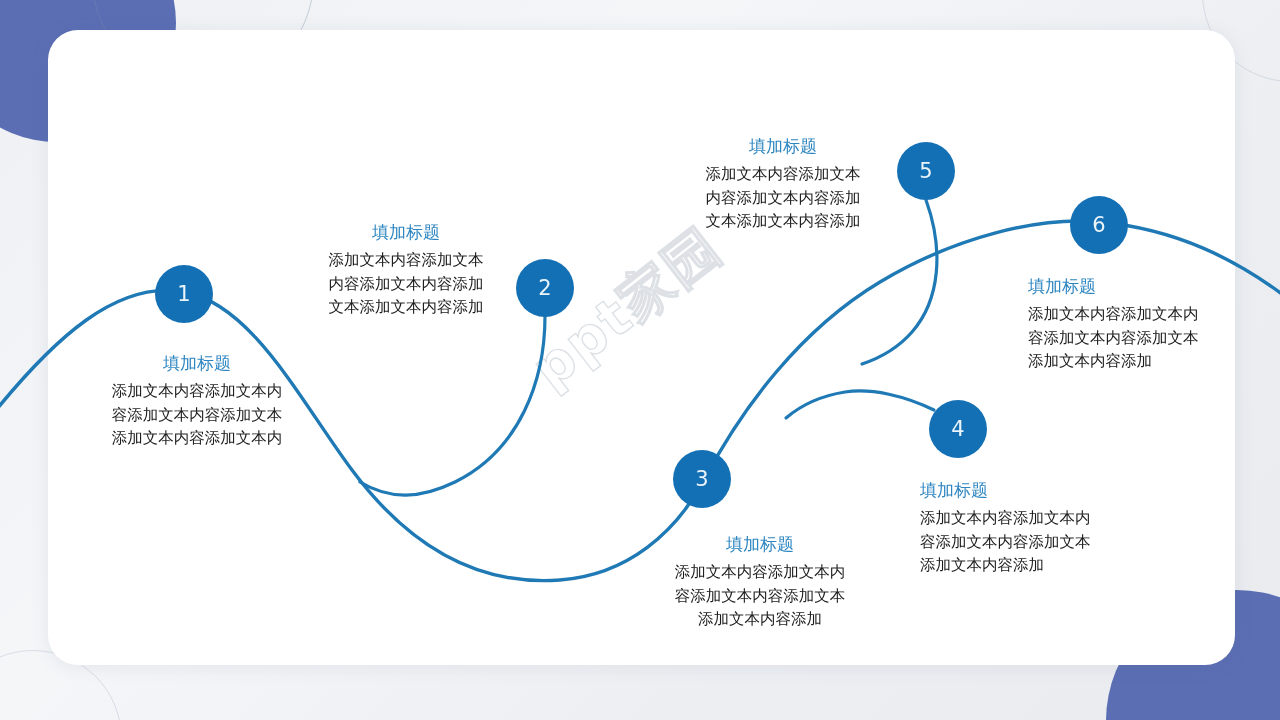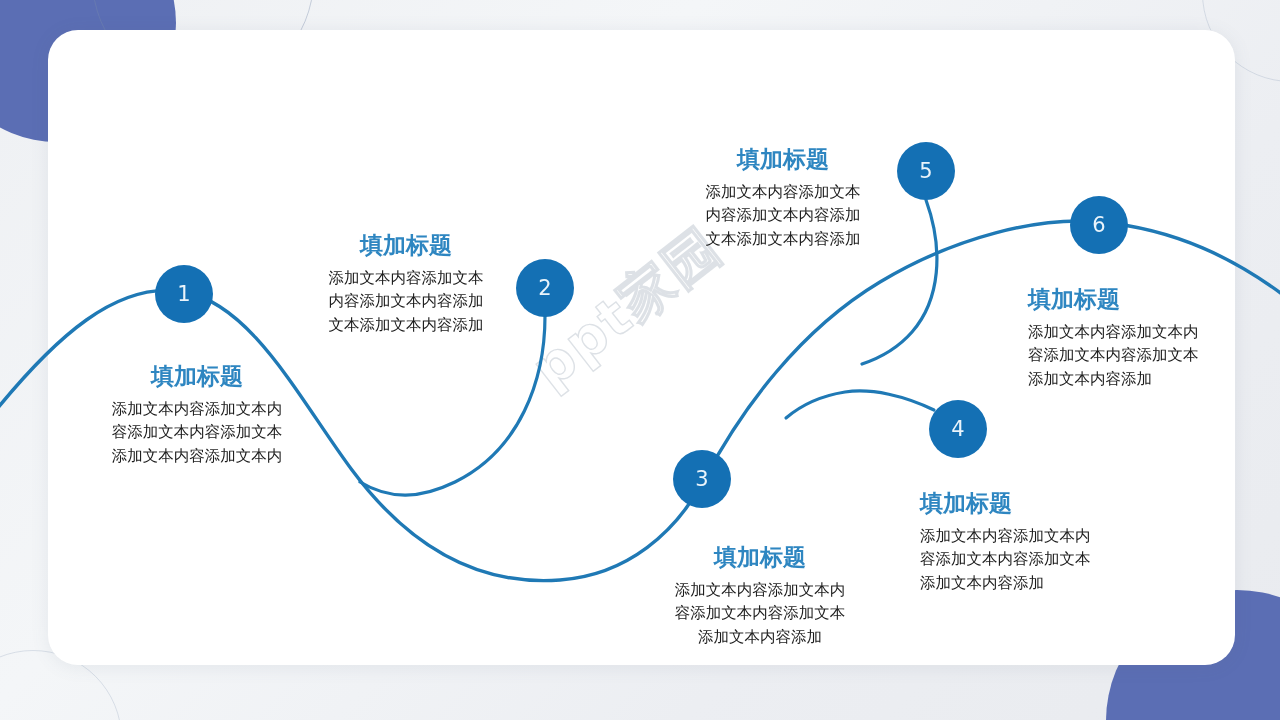--- a/index.html
+++ b/index.html
@@ -115,24 +115,24 @@
   #node-4 { left: 929px;  top: 400px; width: 58px; height: 58px; }
   #node-5 { left: 897px;  top: 142px; width: 58px; height: 58px; }
   #node-6 { left: 1070px; top: 196px; width: 58px; height: 58px; }
 
   
   .block {
     position: absolute;
   }
   .block .block-title {
     color: #2e86c1;
-    font-size: 23px;
-    font-weight: bold;
+    font-size: 17px;
+    font-weight: normal;
     line-height: 1.2;
-    margin: 16px 0 7px 0;
+    margin: 6px 0 7px 0;
     white-space: nowrap;
     font-family: "DejaVu Sans", "Liberation Sans", sans-serif;
   }
   .block .block-body {
     color: #1c1c1c;
     font-size: 15.5px;
     line-height: 1.52;
     margin: 0;
     font-family: "DejaVu Sans", "Liberation Sans", sans-serif;
     white-space: pre-line;

